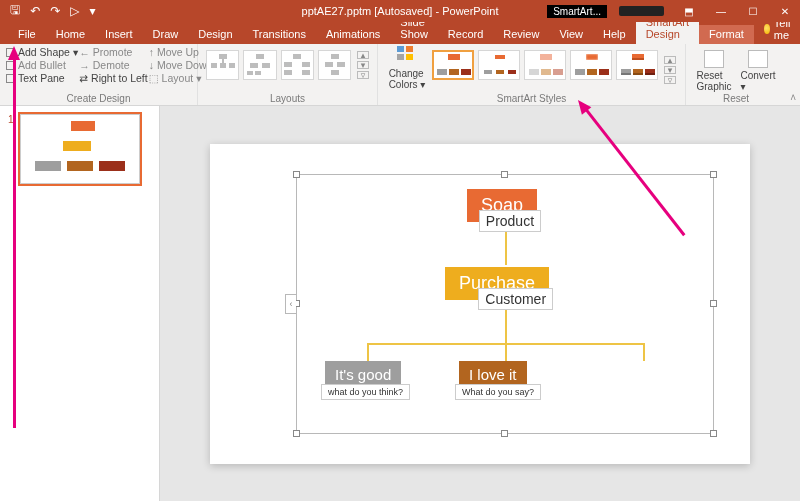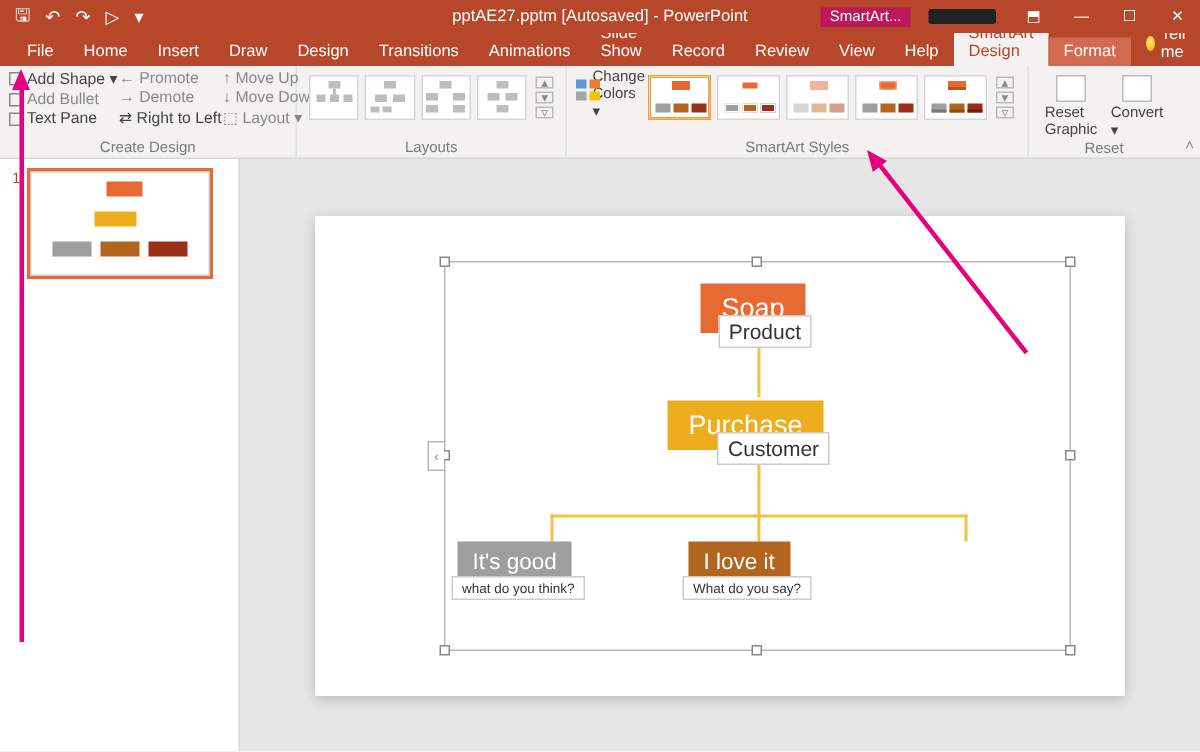--- a/index.html
+++ b/index.html
@@ -4,21 +4,21 @@
 <style>
   * { box-sizing: border-box; margin: 0; padding: 0; font-family: "Segoe UI", Arial, sans-serif; }
   body { background: #fff; width: 800px; height: 501px; overflow: hidden; font-size: 11px; color: #444; user-select: none; }
 
   
   .titlebar { background: #b7472a; height: 22px; display: flex; align-items: center; color: #fff; position: relative; }
   .qat { display: flex; gap: 10px; padding-left: 10px; align-items: center; }
   .qat span { font-size: 12px; color: #fff; }
   .title-center { position: absolute; left: 0; right: 0; text-align: center; font-size: 11px; color: #fff; pointer-events: none; }
   .title-right { position: absolute; right: 0; display: flex; align-items: center; gap: 2px; }
-  .context-tab { background: #be185d; font-size: 10px; padding: 1px 6px; margin-right: 10px; }
+  .context-tab { background: #000000; font-size: 10px; padding: 1px 6px; margin-right: 10px; }
   .user-pill { width: 45px; height: 10px; background: #222; border-radius: 2px; margin-right: 8px; }
   .winbtn { width: 30px; height: 22px; display: flex; align-items: center; justify-content: center; font-size: 10px; }
 
   
   .ribbon-tabs { background: #b7472a; height: 22px; display: flex; align-items: flex-end; padding-left: 8px; gap: 0; color: #fff; font-size: 11px; }
   .ribbon-tabs .tab { padding: 3px 10px 4px; cursor: default; }
   .ribbon-tabs .tab.active { background: #f3f2f1; color: #b7472a; }
   .ribbon-tabs .tab.format { background: #d16a50; }
   .tell-me { display: flex; align-items: center; gap: 4px; padding: 3px 10px; }
   .bulb { width: 10px; height: 10px; background: radial-gradient(circle at 40% 40%, #ffe168, #f4b400); border-radius: 50%; }
@@ -33,21 +33,21 @@
   .cg-col .row.dark { color: #444; }
   .mini-ico { width: 9px; height: 9px; border: 1px solid #888; display: inline-block; }
 
   .layouts-gallery { display: flex; gap: 4px; padding: 4px 2px 0; }
   .layout-thumb { width: 34px; height: 30px; background: #fff; border: 1px solid #d6d6d6; display: flex; align-items: center; justify-content: center; }
   .ltree { width: 26px; height: 22px; position: relative; }
   .ltree i { position: absolute; background: #bdbdbd; }
   .gal-more { width: 12px; display: flex; flex-direction: column; justify-content: center; gap: 2px; margin-left: 2px; }
   .gal-more span { height: 8px; border: 1px solid #bbb; font-size: 9px; text-align: center; line-height: 6px; color: #888; }
 
-  .cc-btn { display: flex; flex-direction: row; align-items: center; justify-content: center; width: 46px; font-size: 10px; color: #444; gap: 2px; }
+  .cc-btn { display: flex; flex-direction: column; align-items: center; justify-content: center; width: 46px; font-size: 10px; color: #444; gap: 2px; }
   .cc-ico { width: 20px; height: 20px; position: relative; }
   .cc-ico i { position: absolute; width: 7px; height: 6px; }
 
   .styles-gallery { display: flex; gap: 4px; padding: 4px 2px 0; }
   .style-thumb { width: 42px; height: 30px; background: #fff; border: 1px solid #d6d6d6; position: relative; }
   .style-thumb.sel { border: 1px solid #f0a040; box-shadow: 0 0 0 1px #f0a040 inset; }
   .style-thumb .top { position: absolute; top: 3px; left: 15px; width: 12px; height: 6px; }
   .style-thumb .b1 { position: absolute; bottom: 4px; left: 4px; width: 10px; height: 6px; }
   .style-thumb .b2 { position: absolute; bottom: 4px; left: 16px; width: 10px; height: 6px; }
   .style-thumb .b3 { position: absolute; bottom: 4px; left: 28px; width: 10px; height: 6px; }
@@ -311,21 +311,21 @@
         <div class="conn" style="left:346px;top:168px;width:2px;height:18px"></div>
 
         <div class="node" style="left:170px;top:14px">
           <div class="box" style="background:#e86a33">Soap</div>
           <div class="lab">Product</div>
         </div>
         <div class="node" style="left:148px;top:92px">
           <div class="box" style="background:#eead1e">Purchase</div>
           <div class="lab">Customer</div>
         </div>
-        <div class="node small" style="left:8px;top:186px">
+        <div class="node small" style="left:28px;top:186px">
           <div class="box" style="background:#9e9e9e">It's good</div>
           <div class="lab">what do you think?</div>
         </div>
         <div class="node small" style="left:162px;top:186px">
           <div class="box" style="background:#b2651f">I love it</div>
           <div class="lab">What do you say?</div>
         </div>
       </div>
     </div>
   </div>

